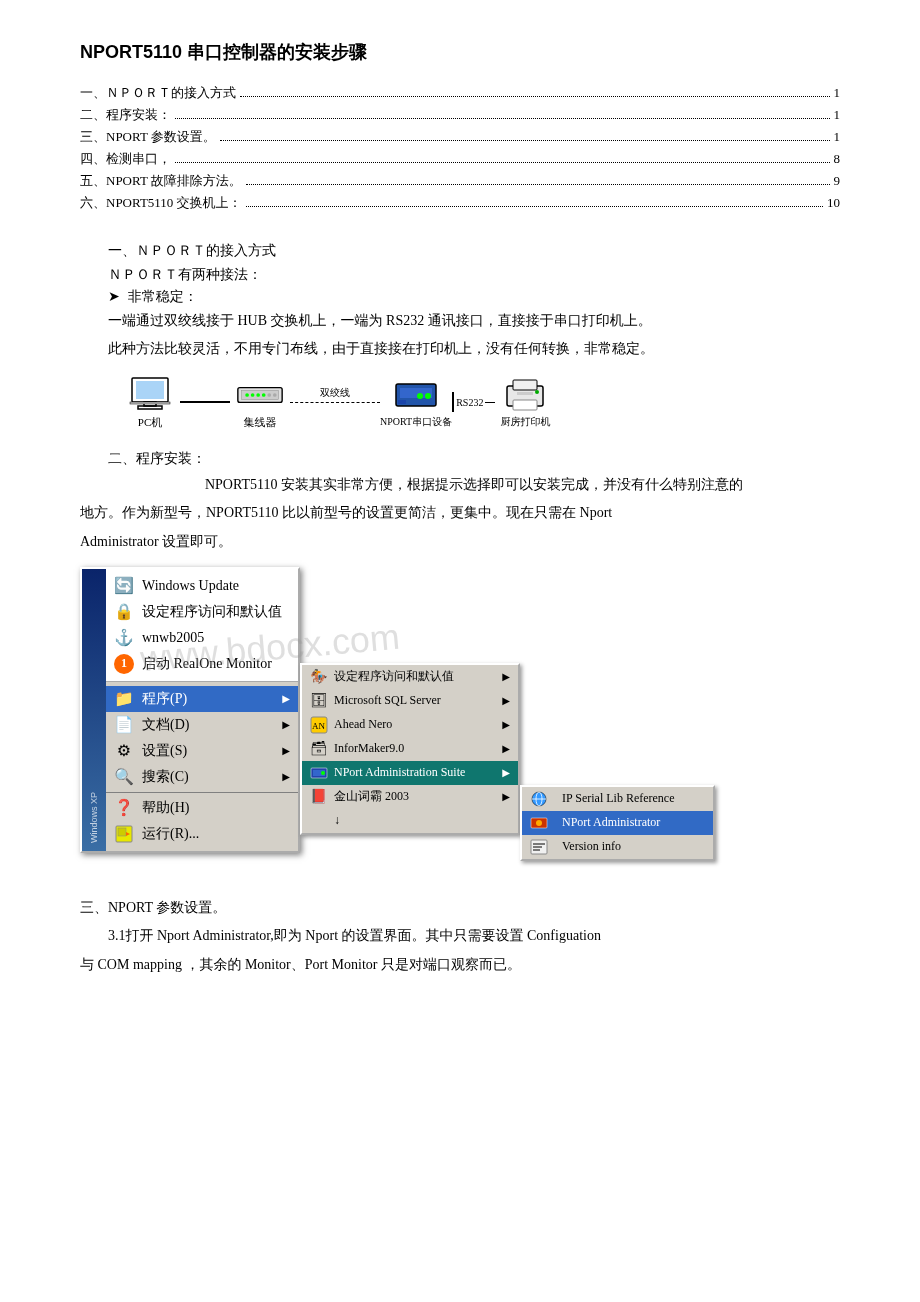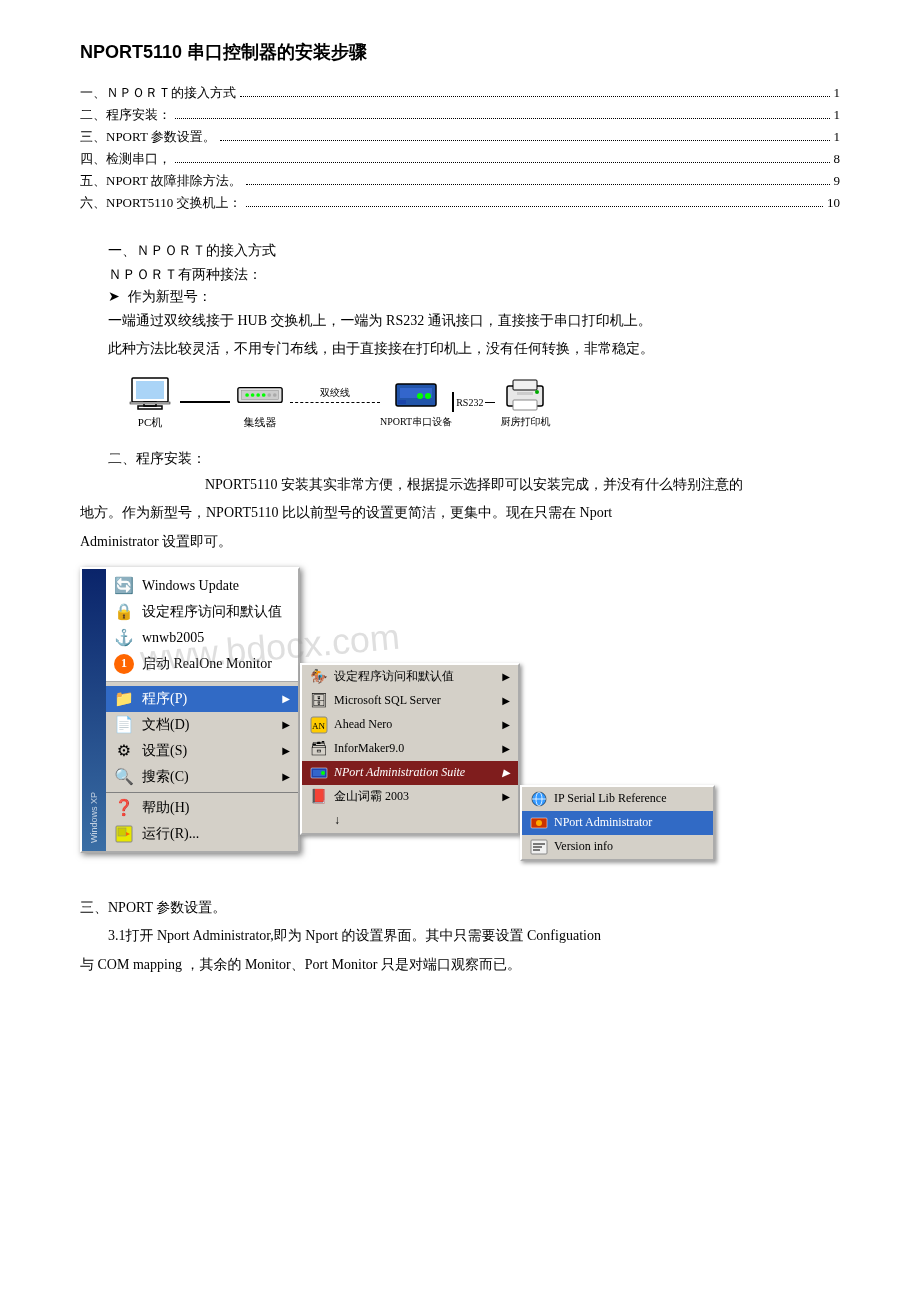--- a/index.html
+++ b/index.html
@@ -165,20 +165,21 @@
       justify-content: center;
       font-size: 14px;
       flex-shrink: 0;
     }
     .nport-item {
       display: flex;
       align-items: center;
       padding: 3px 8px;
       min-height: 24px;
       white-space: nowrap;
+      gap: 8px;
     }
     .nport-item.highlighted {
       background: #316ac5;
       color: #fff;
     }
     .nport-icon {
       width: 18px;
       height: 18px;
       margin-right: 6px;
       flex-shrink: 0;
@@ -230,21 +231,21 @@
     <span class="toc-dots"></span>
     <span class="toc-page">10</span>
   </div>
 </div>
 
 <div class="section">
   <p class="section-title">一、ＮＰＯＲＴ的接入方式</p>
   <p class="section-subtitle">ＮＰＯＲＴ有两种接法：</p>
   <div class="bullet-item">
     <span class="bullet-arrow">➤</span>
-    <span>作为新型号：</span>
+    <span>非常稳定：</span>
   </div>
   <p class="body-text">一端通过双绞线接于 HUB 交换机上，一端为 RS232 通讯接口，直接接于串口打印机上。</p>
   <p class="body-text">此种方法比较灵活，不用专门布线，由于直接接在打印机上，没有任何转换，非常稳定。</p>
 
   <div class="network-diagram">
 
     <div class="net-device">
       <div class="net-icon">
         <svg width="44" height="38" viewBox="0 0 44 38">
           <rect x="4" y="2" width="36" height="24" rx="1" fill="none" stroke="#000" stroke-width="1.5"></rect>
@@ -429,21 +430,21 @@
                 </svg>
             </span>
             <span>Ahead Nero</span>
             <span style="margin-left:auto;font-size:10px;">▶</span>
           </div>
           <div class="submenu-item">
             <span class="submenu-icon">🗃</span>
             <span>InforMaker9.0</span>
             <span style="margin-left:auto;font-size:10px;">▶</span>
           </div>
-          <div class="submenu-item highlighted" style="background:#7f1d1d;color:#fff;font-style:italic;">
+          <div class="submenu-item highlighted" style="background:#0f766e;color:#fff;">
             <span class="submenu-icon">
               <svg width="18" height="18" viewBox="0 0 18 18">
                   <rect x="1" y="4" width="16" height="10" rx="1" fill="#2244aa" stroke="#fff" stroke-width="0.5"></rect>
                   <rect x="3" y="6" width="12" height="6" fill="#3366cc"></rect>
                   <circle cx="13" cy="9" r="2" fill="#0f0"></circle>
                 </svg>
             </span>
             <span>NPort Administration Suite</span>
             <span style="margin-left:auto;font-size:10px;">▶</span>
           </div>

